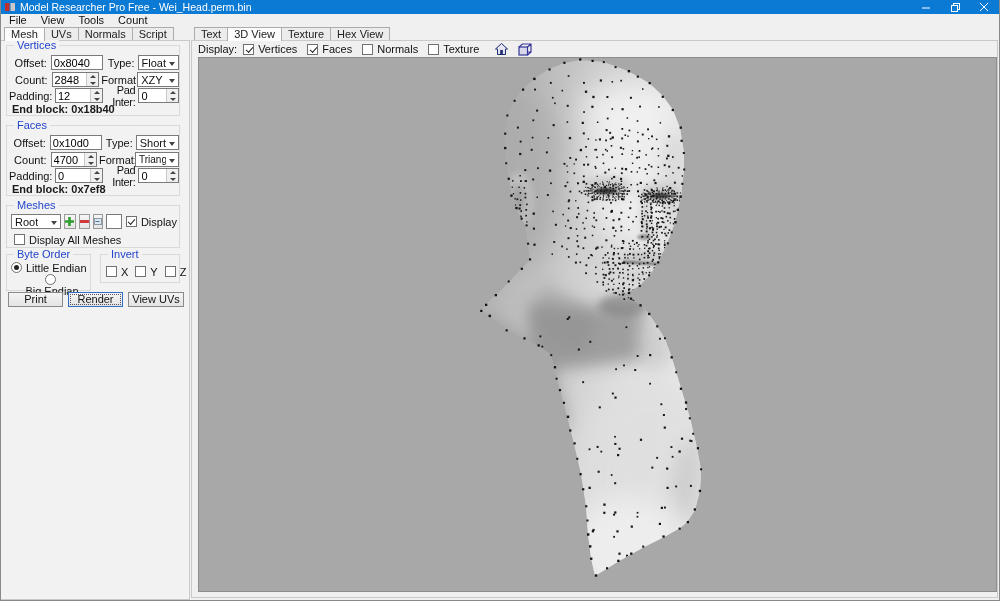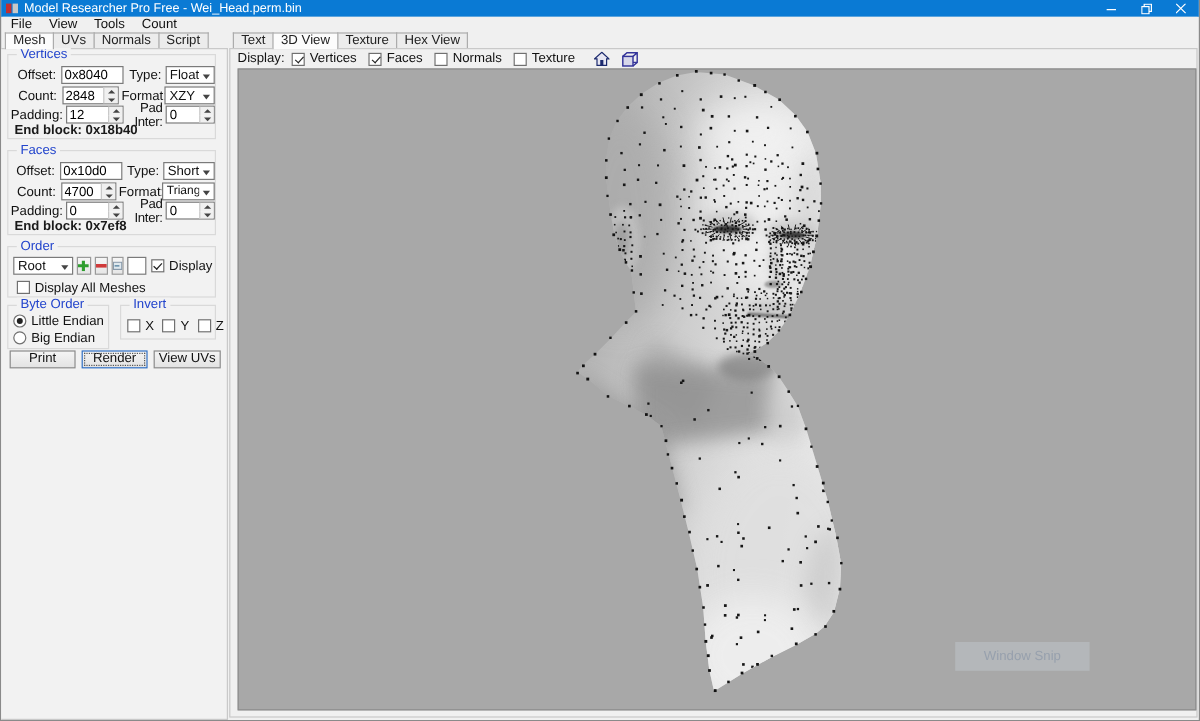--- a/index.html
+++ b/index.html
@@ -210,21 +210,21 @@
           <span class="spin">
               <span class="sp up"></span>
               <span class="sp dn"></span>
             </span>
         </span>
       </div>
       <span class="endblock" style="top:57px;text-align:right;">End block: 0x7ef8</span>
     </div>
 
     <div class="grp" style="left:5px; top:164px; width:174px; height:43px;">
-      <span class="legend">Order</span>
+      <span class="legend">Meshes</span>
       <div class="row" style="left:4px; top:8px; width:166px;">
         <div class="dd" style="width:66px;">
           <span class="val">Root</span>
             <span class="dd-arrow"></span>
         </div>
         <div class="toolbtn" style="width:17px; margin-left:3px;">
           <svg width="9" height="9" viewBox="0 0 9 9">
               <path d="M3.2 0 h2.6 v3.2 h3.2 v2.6 h-3.2 v3.2 h-2.6 v-3.2 h-3.2 v-2.6 h3.2 Z" fill="#2e9e2e"></path>
             </svg>
         </div>
@@ -248,21 +248,21 @@
         <span class="cblabel">Display All Meshes</span>
       </div>
     </div>
 
     <div class="grp" style="left:5px; top:213px; width:85px; height:37px;">
       <span class="legend">Byte Order</span>
       <div class="row" style="left:4px; top:5px; width:78px;">
         <span class="rb on"></span>
         <span class="cblabel">Little Endian</span>
       </div>
-      <div class="row" style="left:4px; top:19px; width:78px;">
+      <div class="row" style="left:4px; top:19px; width:78px;flex-direction:column;">
         <span class="rb"></span>
         <span class="cblabel">Big Endian</span>
       </div>
     </div>
 
     <div class="grp" style="left:99px; top:213px; width:80px; height:29px;">
       <span class="legend">Invert</span>
       <div class="row" style="left:5px; top:9px; width:72px;">
         <span class="cb"></span>
         <span class="cblabel" style="margin-right:7px;">X</span>
@@ -1405,16 +1405,15 @@
             <line x1="449.7" y1="136.5" x2="444.1" y2="134.9"></line>
             <line x1="451.8" y1="135.1" x2="447.2" y2="132.2"></line>
             <line x1="455.0" y1="134.1" x2="452.0" y2="130.2"></line>
             <line x1="458.9" y1="133.6" x2="457.9" y2="129.1"></line>
             <line x1="463.1" y1="133.6" x2="464.1" y2="129.1"></line>
             <line x1="467.0" y1="134.1" x2="470.0" y2="130.2"></line>
             <line x1="470.2" y1="135.1" x2="474.8" y2="132.2"></line>
             <line x1="472.3" y1="136.5" x2="477.9" y2="134.9"></line>
           </g>
       </svg>
-      <div id="watermark">Window Snip</div>
     </div>
   </div>
 </div>
 
 </body></html>

